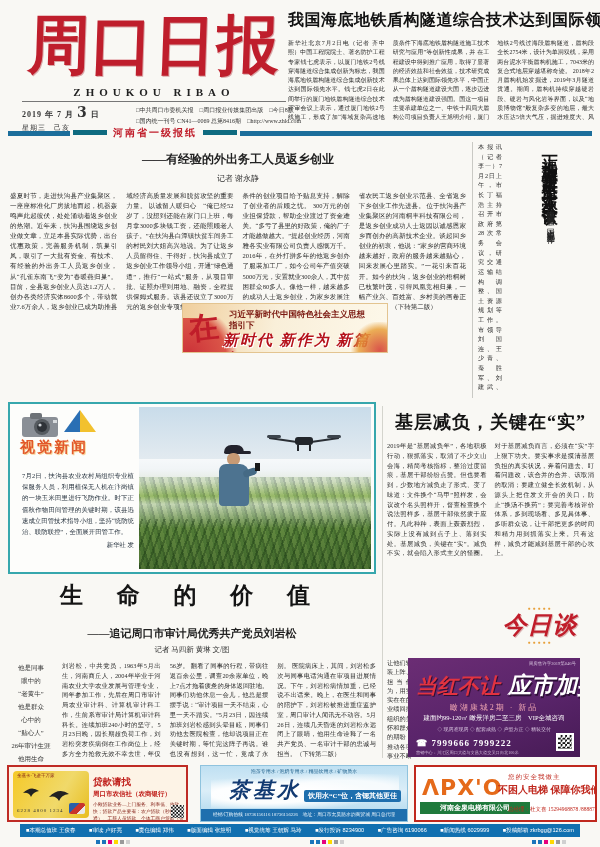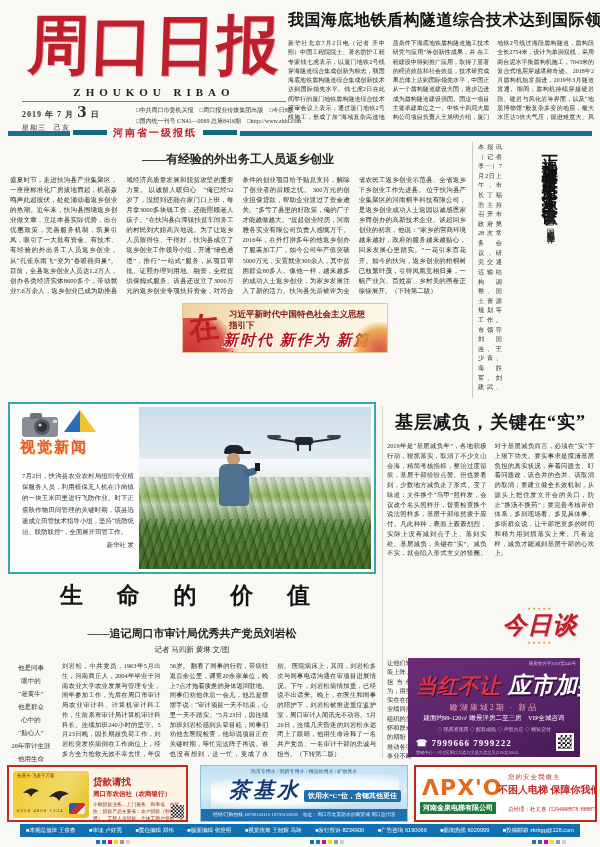--- a/index.html
+++ b/index.html
@@ -175,21 +175,21 @@
   #ad-water .slg { position: absolute; right: 6px; top: 24px; font-size: 7px; font-weight: bold; color: #fff;
     background: #1f6fae; padding: 1px 4px; border-radius: 2px; }
   #ad-water .bot { position: absolute; left: 0; bottom: 0; width: 100%; height: 12px; background: #1f6fae;
     color: #eaf5fc; font-size: 4.8px; line-height: 12px; text-align: center; }
   #ad-elevator { position: absolute; left: 414px; top: 765px; width: 183px; height: 57px; background: #fff; border: 2px solid #c0281e; overflow: hidden; }
   #ad-elevator .logo { position: absolute; left: 6px; top: 8px; font-size: 22px; font-weight: 900; color: #e56a1a;
     font-family: "DejaVu Sans", sans-serif; letter-spacing: 1px; }
   #ad-elevator .t1 { position: absolute; left: 92px; top: 6px; font-size: 6.5px; color: #c0281e; letter-spacing: 1px; }
   #ad-elevator .t2 { position: absolute; left: 82px; top: 16px; font-size: 10px; font-weight: 900; color: #c0281e; white-space: nowrap; }
   #ad-elevator .co { position: absolute; left: 4px; bottom: 6px; font-size: 7px; font-weight: bold; color: #fff;
-    background: #1f7a3c; padding: 1px 3px; }
+    background: #1f7a3c; padding: 1px 20px; }
   #ad-elevator .ct { position: absolute; left: 92px; bottom: 7px; font-size: 5.5px; color: #c0281e; white-space: nowrap; }
   
   #footerbar { position: absolute; left: 20px; top: 824px; width: 560px; height: 13px; background: #1170b0;
     display: flex; align-items: center; justify-content: space-between; padding: 0 6px; }
   #footerbar span { font-size: 5.6px; color: #fff; white-space: nowrap; font-family: "Liberation Sans", sans-serif; }
   .regmarks { position: absolute; top: 840px; display: flex; gap: 2px; }
   .regmarks i { width: 4px; height: 4px; display: block; }
 </style>
 </head>
 <body>
@@ -224,20 +224,21 @@
     <div class="hl">我国海底地铁盾构隧道综合技术达到国际领先水平</div>
     <div class="cols">
       <span>新华社北京7月2日电（记者 齐中熙）中国工程院院士、著名防护工程专家钱七虎表示，以厦门地铁2号线穿海隧道综合集成创新为标志，我国海底地铁盾构隧道综合集成创新技术达到国际领先水平。钱七虎2日在此间举行的厦门地铁盾构隧道综合技术评审会议上表示，通过厦门地铁2号线施工，形成了加“海域复杂高速地质条件下海底地铁盾构隧道施工技术研究与应用”等创新性成果，并</span>
       <span>在工程建设中得到推广应用，取得了显著的经济效益和社会效益，技术研究成果总体上达到国际领先水平，中国正从一个盾构隧道建设大国，逐步迈进成为盾构隧道建设强国。国这一项目主要承建单位之一、中铁十四局大盾构公司项目负责人王旭明介绍，厦门地铁2号线过海段盾构隧道，盾构段全长2754米，设计为单洞双线，采用两台泥水平衡盾构机施工，7043米的复合式地层穿越堪称奇迹。</span>
       <span>2018年2月盾构机始发掘进，2019年3月隧道贯通。期间，盾构机持续穿越硬岩段、硬岩与风化岩等界面，以及“地质博物馆”般复杂多变的地层，最大水压达5倍大气压，掘进难度大、风险高。盾构机共完成带压进舱、常压换刀作业317次，人工掘进共计1000多立方米，历时14个月顺利穿越了隧道。</span>
     </div>
   </div>
 
   <div id="lead">
     <div class="sub">——有经验的外出务工人员返乡创业</div>
+    <div class="by">记者 谢永静</div>
     <div class="cols">
       <span>盛夏时节，走进扶沟县产业集聚区，一座座标准化厂房拔地而起，机器轰鸣声此起彼伏，处处涌动着返乡创业的热潮。近年来，扶沟县围绕返乡创业做文章，立足本县实际优势，出台优惠政策，完善服务机制，筑巢引凤，吸引了一大批有资金、有技术、有经验的外出务工人员返乡创业，从“孔雀东南飞”变为“春暖燕归巢”。目前，全县返乡创业人员达1.2万人，创办各类经济实体8600多个，带动就业7.6万余人，返乡创业已成为助推县域经济高质量发展和脱贫攻坚的重要力量。</span>
       <span>以诚留人暖归心　“俺已经52岁了，没想到还能在家门口上班，每月拿3000多块钱工资，还能照顾老人孩子。”在扶沟县白潭镇扶贫车间务工的村民刘大姐高兴地说。为了让返乡人员留得住、干得好，扶沟县成立了返乡创业工作领导小组，开通“绿色通道”，推行“一站式”服务，从项目审批、证照办理到用地、融资，全程提供保姆式服务。该县还设立了3000万元的返乡创业专项扶持资金，对符合条件的创业项目给予贴息支持，解除了创业者的后顾之忧。</span>
       <span>300万元的创业担保贷款，帮助企业渡过了资金难关。“多亏了县里的好政策，俺的厂子才能越做越大。”提起创业经历，河南雅各实业有限公司负责人感慨万千。2016年，在外打拼多年的他返乡创办了服装加工厂，如今公司年产值突破5000万元，安置就业300余人，其中贫困群众80多人。像他一样，越来越多的成功人士返乡创业，为家乡发展注入了新的活力。扶沟县先后被评为全省农民工返乡创业示范县、全省返乡下乡创业工作先进县。</span>
       <span>位于扶沟县产业集聚区的河南桐丰科技有限公司，是返乡创业成功人士返因以诚感恩家乡而创办的高新技术企业。谈起回乡创业的初衷，他说：“家乡的营商环境越来越好，政府的服务越来越贴心，回来发展心里踏实。”一花引来百花开。如今的扶沟，返乡创业的梧桐树已枝繁叶茂，引得凤凰竞相归巢，一幅产业兴、百姓富、乡村美的画卷正徐徐展开。（下转第二版）</span>
     </div>
   </div>
 
   <div id="banner">
     <div class="flag"></div>

